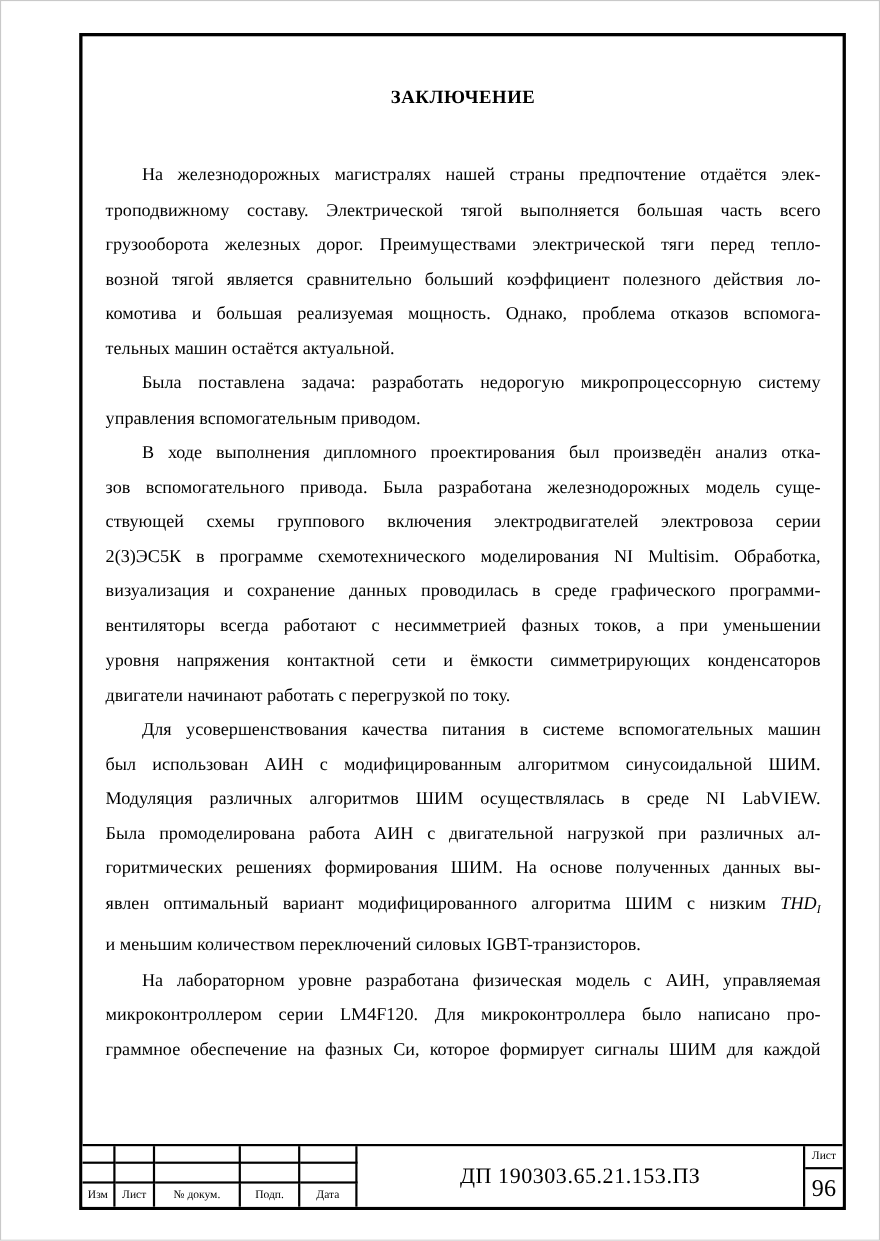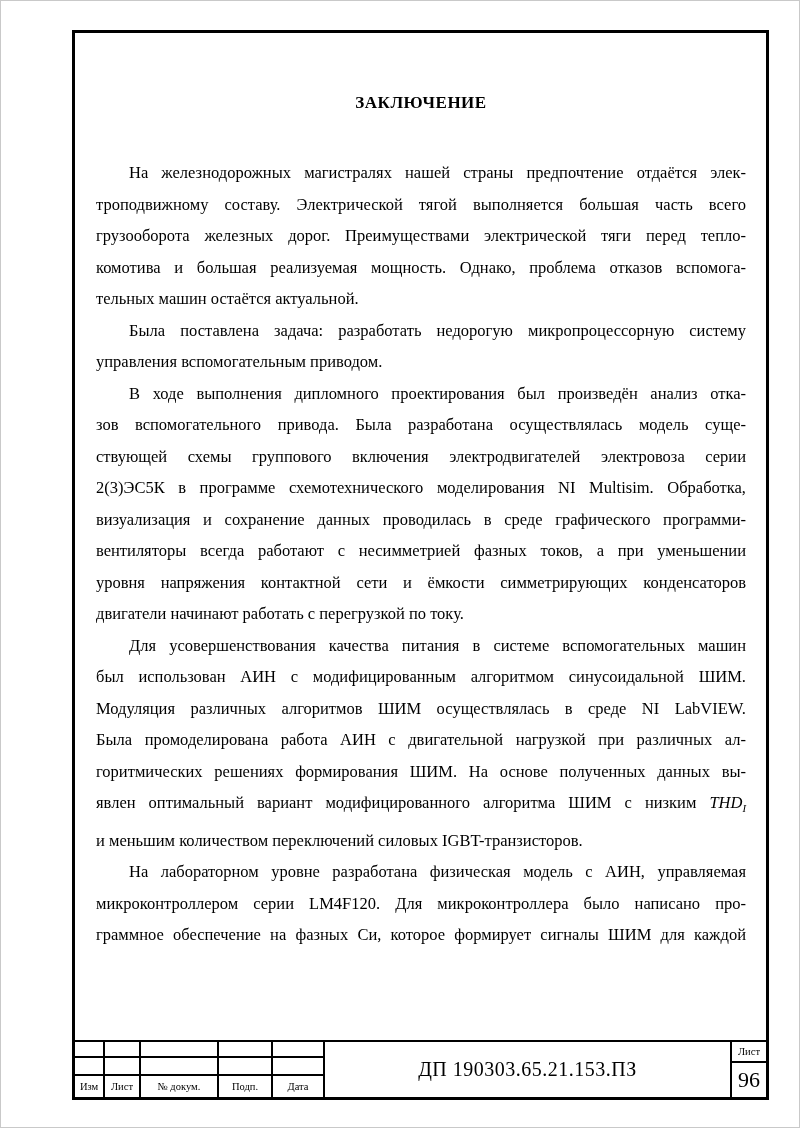--- a/index.html
+++ b/index.html
@@ -16,21 +16,21 @@
   .frame{
     position:absolute;
     left:71px;top:29px;
     width:697px;height:1070px;
     box-sizing:border-box;
     border:3px solid #000;
   }
   .content{
     position:absolute;
     left:0;right:0;top:0;
-    padding:60px 20px 0 21px;
+    padding:46px 20px 0 21px;
   }
   .doc-title{
     text-align:center;
     font-weight:bold;
     font-size:17px;
     line-height:20px;
     letter-spacing:0.5px;
     margin-bottom:44px;
   }
   .doc-body{ font-size:16.5px;margin-top:40px; }
@@ -101,30 +101,31 @@
 <div class="page">
   <div class="frame">
 
     <div class="content">
       <div class="doc-title">ЗАКЛЮЧЕНИЕ</div>
       <div class="doc-body">
           <div class="para">
             <div class="line first"><span>На железнодорожных магистралях нашей страны предпочтение отдаётся элек-</span></div>
             <div class="line"><span>троподвижному составу. Электрической тягой выполняется большая часть всего</span></div>
             <div class="line"><span>грузооборота железных дорог. Преимуществами электрической тяги перед тепло-</span></div>
+            <div class="line"><span>возной тягой является сравнительно больший коэффициент полезного действия ло-</span></div>
             <div class="line"><span>комотива и большая реализуемая мощность. Однако, проблема отказов вспомога-</span></div>
             <div class="line final"><span>тельных машин остаётся актуальной.</span></div>
           </div>
           <div class="para">
             <div class="line first"><span>Была поставлена задача: разработать недорогую микропроцессорную систему</span></div>
             <div class="line final"><span>управления вспомогательным приводом.</span></div>
           </div>
           <div class="para">
             <div class="line first"><span>В ходе выполнения дипломного проектирования был произведён анализ отка-</span></div>
-            <div class="line"><span>зов вспомогательного привода. Была разработана осуществлялась модель суще-</span></div>
+            <div class="line"><span>зов вспомогательного привода. Была разработана железнодорожных модель суще-</span></div>
             <div class="line"><span>ствующей схемы группового включения электродвигателей электровоза серии</span></div>
             <div class="line"><span>2(3)ЭС5К в программе схемотехнического моделирования NI Multisim. Обработка,</span></div>
             <div class="line"><span>визуализация и сохранение данных проводилась в среде графического программи-</span></div>
             <div class="line"><span>вентиляторы всегда работают с несимметрией фазных токов, а при уменьшении</span></div>
             <div class="line"><span>уровня напряжения контактной сети и ёмкости симметрирующих конденсаторов</span></div>
             <div class="line final"><span>двигатели начинают работать с перегрузкой по току.</span></div>
           </div>
           <div class="para">
             <div class="line first"><span>Для усовершенствования качества питания в системе вспомогательных машин</span></div>
             <div class="line"><span>был использован АИН с модифицированным алгоритмом синусоидальной ШИМ.</span></div>

